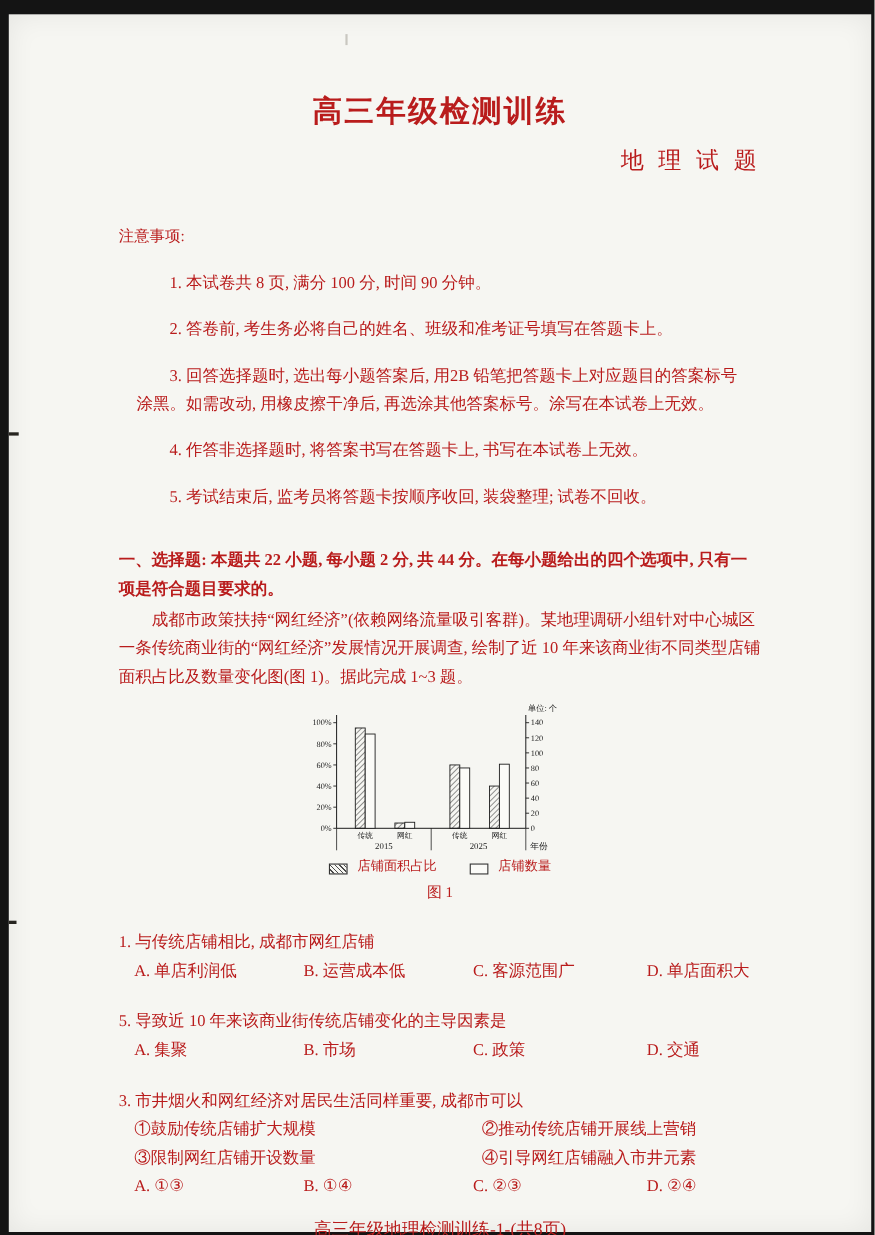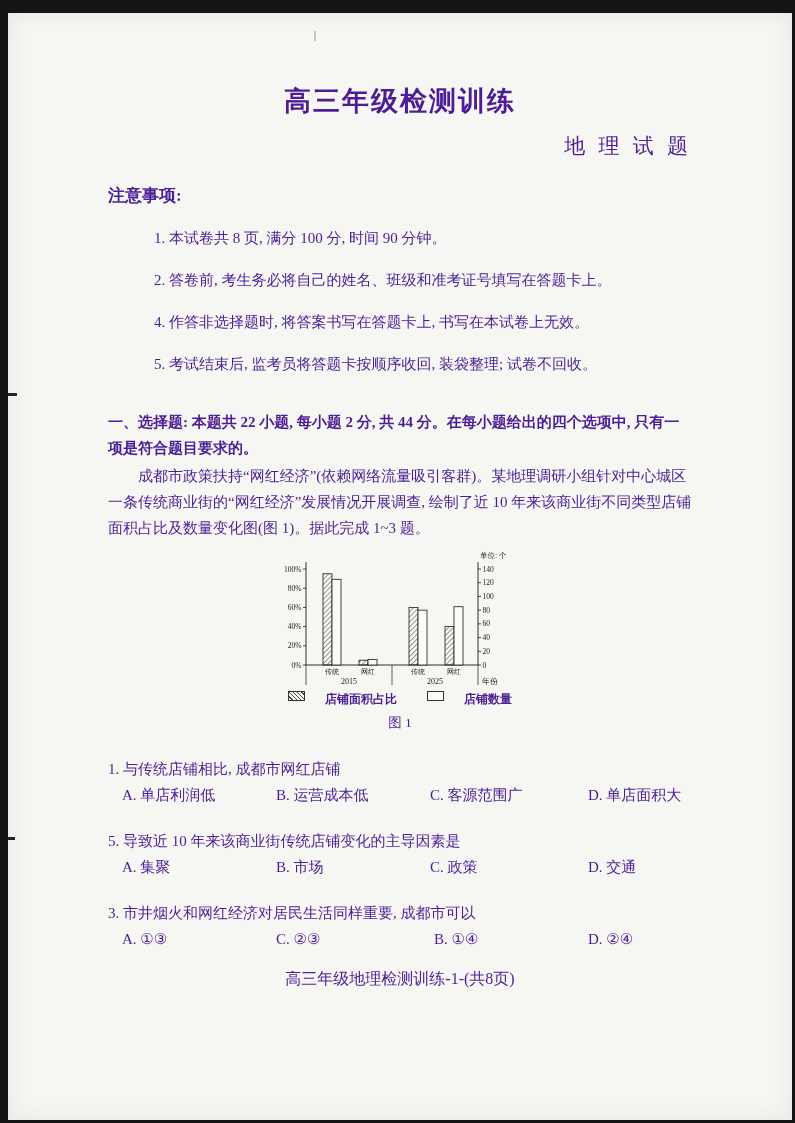--- a/index.html
+++ b/index.html
@@ -3,44 +3,44 @@
 <meta charset="utf-8">
 <style>
   html,body{margin:0;padding:0;}
   body{
     width:795px;height:1123px;overflow:hidden;position:relative;
     background:#141414;
     font-family:"Liberation Serif","DejaVu Serif",serif;
   }
   .paper{
     position:absolute;top:13px;left:8px;right:3px;bottom:3px;
-    background:#f6f6f2;color:#4c1d95;
+    background:#f6f6f2;color:#b91c1c;
     box-shadow:inset 0 0 25px rgba(0,0,0,0.07);
   }
   .content{
     position:absolute;left:100px;right:100px;top:0;
     font-size:15px;line-height:26px;
   }
   .doc-title{
     text-align:center;margin-top:72px;
     font-size:27px;font-weight:700;letter-spacing:2px;line-height:32px;
   }
   .doc-subtitle{
     text-align:right;margin-top:12px;
     font-size:21px;font-weight:500;letter-spacing:4px;line-height:34px;
   }
-  .notice-heading{font-weight:700;margin-top:20px;font-size:17px;}
+  .notice-heading{font-weight:400;margin-top:40px;font-size:14px;}
   .notice p{margin:16px;text-indent:2em;}
   .section-heading{font-weight:700;margin-top:32px;}
   .intro{margin:2px 0 0 0;text-indent:2em;}
   .figure-block{width:300px;margin:6px auto 0 auto;text-align:center;}
   #bar-chart{display:block;margin:0 auto;}
   #bar-chart text{font-family:"Liberation Serif","DejaVu Serif",serif;fill:#1a1a1a;}
   .legend{display:flex;justify-content:center;gap:30px;margin-top:2px;font-size:12px;line-height:16px;}
-  .legend-item{display:flex;align-items:flex-start;gap:20px;font-weight:bold;}
+  .legend-item{display:flex;align-items:flex-end;gap:9px;}
   .swatch{width:17px;height:10px;border:1px solid #333;box-sizing:border-box;display:inline-block;}
   .swatch-hatch{background:repeating-linear-gradient(45deg,#f6f6f2 0 2px,#4a4a4a 2px 3px);}
   .swatch-plain{background:#fbfbf8;}
   .figure-caption{font-size:13.5px;margin-top:3px;}
   .question{margin-top:20px;}
   .stem{margin:0;}
   .options{display:flex;padding-left:14px;}
   .options .opt{flex:0 0 auto;}
   .opt.c1{width:154px;}
   .opt.c2{width:154px;}
@@ -62,20 +62,21 @@
 
   <div class="content">
 
     <div class="doc-title">高三年级检测训练</div>
     <div class="doc-subtitle">地 理 试 题</div>
 
     <div class="notice-heading">注意事项:</div>
     <div class="notice">
       <p>1. 本试卷共 8 页, 满分 100 分, 时间 90 分钟。</p>
       <p>2. 答卷前, 考生务必将自己的姓名、班级和准考证号填写在答题卡上。</p>
+      <p>3. 回答选择题时, 选出每小题答案后, 用2B 铅笔把答题卡上对应题目的答案标号涂黑。如需改动, 用橡皮擦干净后, 再选涂其他答案标号。涂写在本试卷上无效。</p>
       <p>4. 作答非选择题时, 将答案书写在答题卡上, 书写在本试卷上无效。</p>
       <p>5. 考试结束后, 监考员将答题卡按顺序收回, 装袋整理; 试卷不回收。</p>
     </div>
 
     <div class="section-heading">一、选择题: 本题共 22 小题, 每小题 2 分, 共 44 分。在每小题给出的四个选项中, 只有一项是符合题目要求的。</div>
 
     <p class="intro">成都市政策扶持“网红经济”(依赖网络流量吸引客群)。某地理调研小组针对中心城区一条传统商业街的“网红经济”发展情况开展调查, 绘制了近 10 年来该商业街不同类型店铺面积占比及数量变化图(图 1)。据此完成 1~3 题。</p>
 
     <div class="figure-block">
       <svg id="bar-chart" viewBox="0 0 268 142" width="268" height="142">
@@ -163,24 +164,30 @@
       <div class="options">
         <span class="opt c1">A. 集聚</span>
         <span class="opt c2">B. 市场</span>
         <span class="opt c3">C. 政策</span>
         <span class="opt">D. 交通</span>
       </div>
     </div>
 
     <div class="question">
       <p class="stem">3. 市井烟火和网红经济对居民生活同样重要, 成都市可以</p>
+      <div class="sub-options">
+        <span>①鼓励传统店铺扩大规模</span>
+        <span>②推动传统店铺开展线上营销</span>
+        <span>③限制网红店铺开设数量</span>
+        <span>④引导网红店铺融入市井元素</span>
+      </div>
       <div class="options">
         <span class="opt c1">A. ①③</span>
+        <span class="opt c2">B. ①④</span>
         <span class="opt c3">C. ②③</span>
-        <span class="opt c2">B. ①④</span>
         <span class="opt">D. ②④</span>
       </div>
     </div>
 
     <div class="page-footer">高三年级地理检测训练-1-(共8页)</div>
 
   </div>
 </div>
 
 </body></html>

